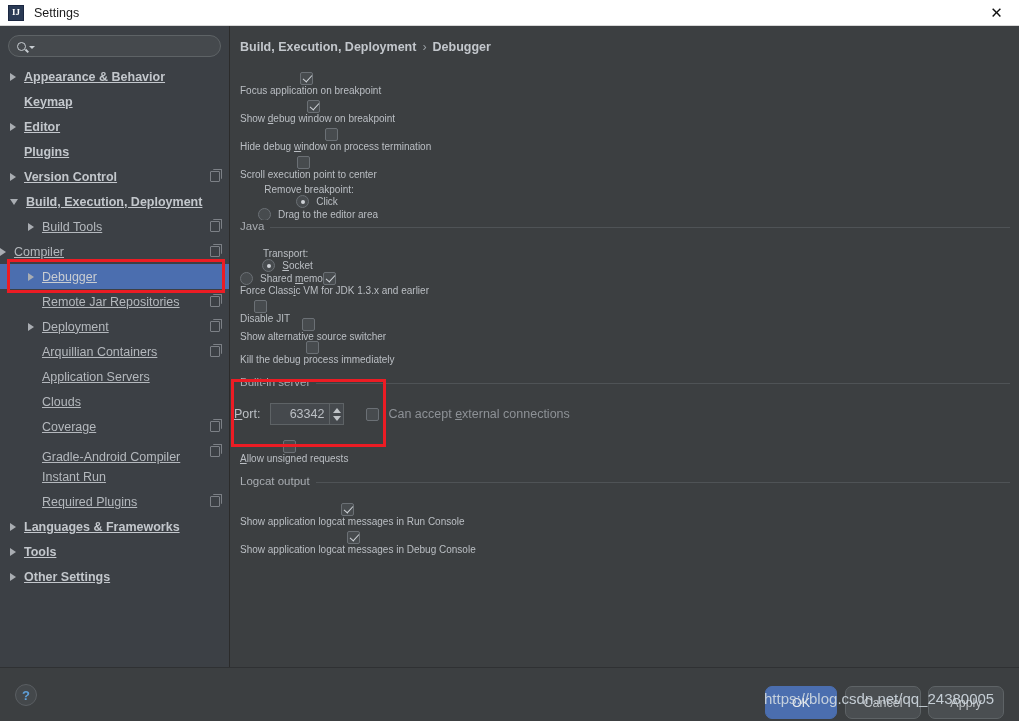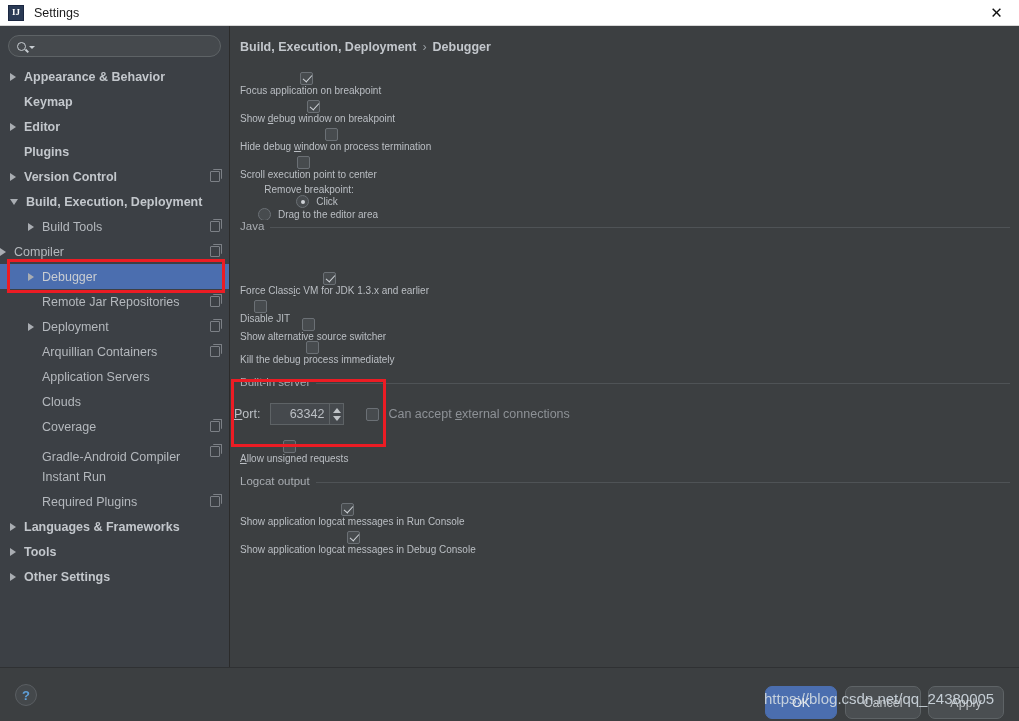--- a/index.html
+++ b/index.html
@@ -109,21 +109,21 @@
     border-bottom: 4.5px solid transparent;
     border-left: 6px solid #a9adb2;
   }
   .arrow.down {
     border-left: 4.5px solid transparent;
     border-right: 4.5px solid transparent;
     border-top: 6px solid #a9adb2;
     border-bottom: none;
   }
   .arrow.hidden { visibility: hidden; }
-  .tree-label { margin-left: 8px; }
+  .tree-label { margin-left: 8px; text-decoration: underline; }
   .mod-icon {
     position: absolute; right: 10px; top: 7px;
     width: 10px; height: 11px;
     border: 1px solid #7c8086;
     border-radius: 1px;
   }
   .mod-icon::before {
     content: ""; position: absolute;
     left: 2px; top: -3px;
     width: 8px; height: 9px;
@@ -448,20 +448,31 @@
         <span class="rad"></span>
         <span>Drag to the editor area</span>
       </span>
     </div>
 
     <div class="section" style="top:194px">
       <span class="sec-label">Java</span>
       <span class="sec-line"></span>
     </div>
 
+    <div class="opt-row" style="top:222px">
+      <span>Transport:</span>
+      <span style="display:inline-flex;align-items:center;margin-left:4px">
+        <span class="rad checked"></span>
+        <span><span class="u">S</span>ocket</span>
+      </span>
+      <span style="display:inline-flex;align-items:center;margin-left:0px">
+        <span class="rad"></span>
+        <span>Shared <span class="u">m</span>emory</span>
+      </span>
+    </div>
 
     <div class="opt-row" style="top:246px">
       <span class="cbx checked"></span>
       <span>Force Class<span class="u">i</span>c VM for JDK 1.3.x and earlier</span>
     </div>
     <div class="opt-row" style="top:274px">
       <span class="cbx"></span>
       <span>Disable JIT</span>
     </div>
     <div class="opt-row" style="top:292px">

